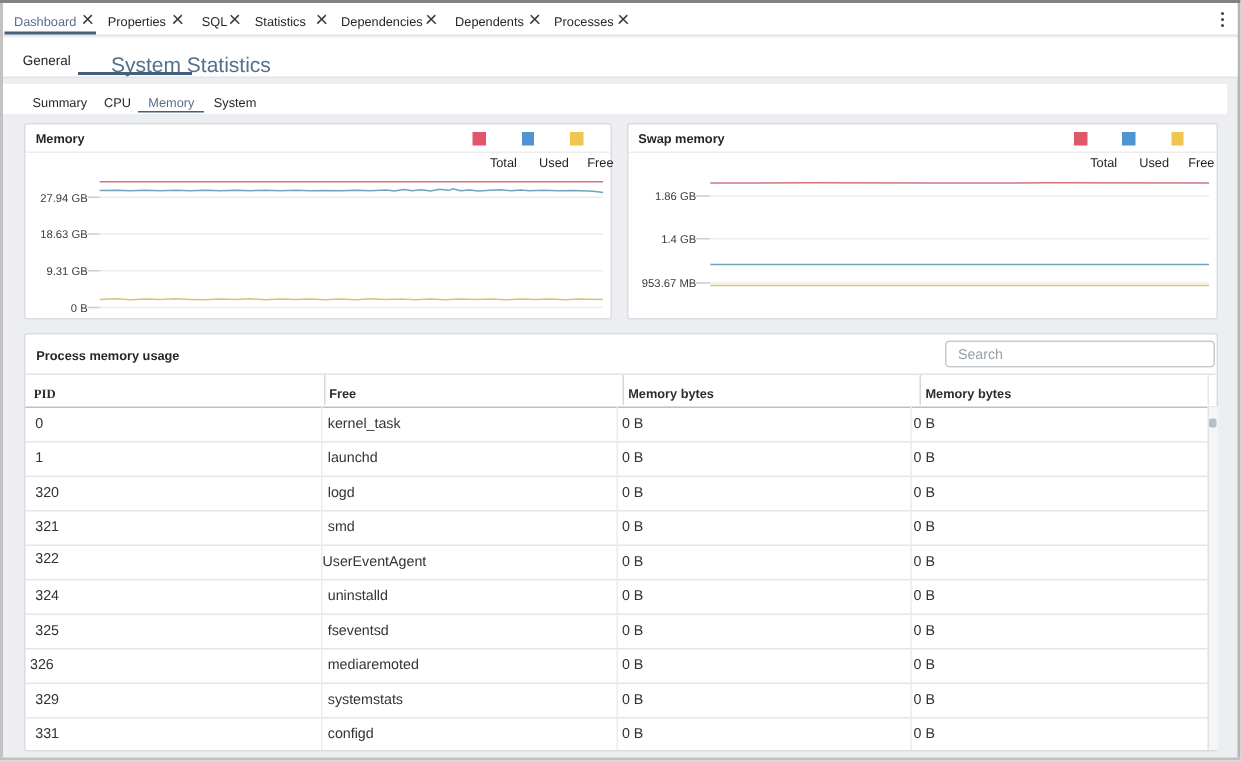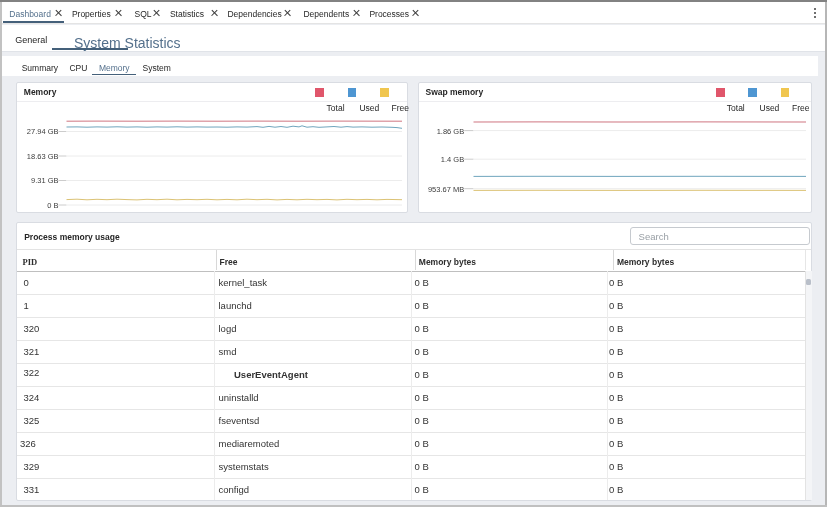--- a/index.html
+++ b/index.html
@@ -176,21 +176,21 @@
 <div class="cell" style="left:218.5px; top:322.62px;">logd</div>
 <div class="cell" style="left:414.6px; top:322.62px;">0 B</div>
 <div class="cell" style="left:609px; top:322.62px;">0 B</div>
 <div class="rline" style="left:17px; top:316.6px; width:788px;"></div>
 <div class="cell" style="left:23.5px; top:345.67px;">321</div>
 <div class="cell" style="left:218.5px; top:345.67px;">smd</div>
 <div class="cell" style="left:414.6px; top:345.67px;">0 B</div>
 <div class="cell" style="left:609px; top:345.67px;">0 B</div>
 <div class="rline" style="left:17px; top:339.65px; width:788px;"></div>
 <div class="cell" style="left:23.5px; top:367px;">322</div>
-<div class="cell" style="left:234px; top:368.72px;font-weight:bold;">UserEventAgent</div>
+<div class="cell" style="left:215px; top:368.72px;">UserEventAgent</div>
 <div class="cell" style="left:414.6px; top:368.72px;">0 B</div>
 <div class="cell" style="left:609px; top:368.72px;">0 B</div>
 <div class="rline" style="left:17px; top:362.7px; width:788px;"></div>
 <div class="cell" style="left:23.5px; top:391.77px;">324</div>
 <div class="cell" style="left:218.5px; top:391.77px;">uninstalld</div>
 <div class="cell" style="left:414.6px; top:391.77px;">0 B</div>
 <div class="cell" style="left:609px; top:391.77px;">0 B</div>
 <div class="rline" style="left:17px; top:385.75px; width:788px;"></div>
 <div class="cell" style="left:23.5px; top:414.82px;">325</div>
 <div class="cell" style="left:218.5px; top:414.82px;">fseventsd</div>

